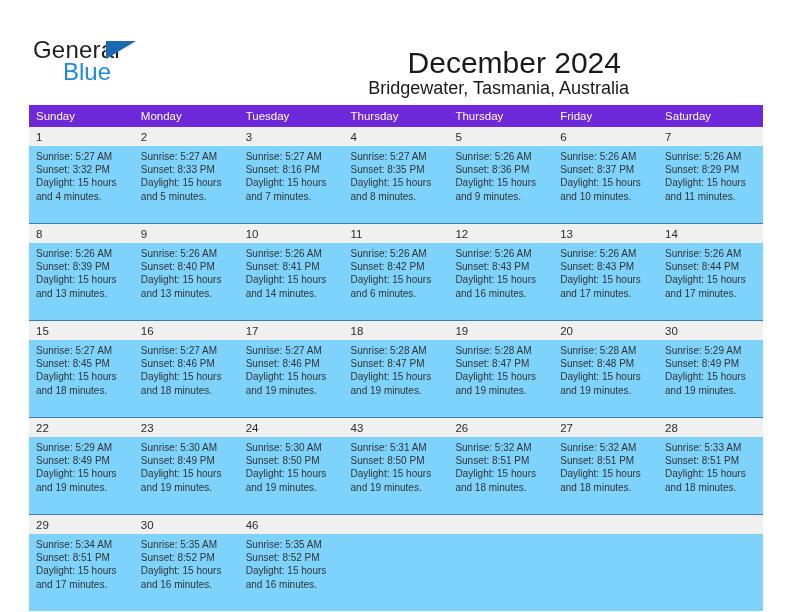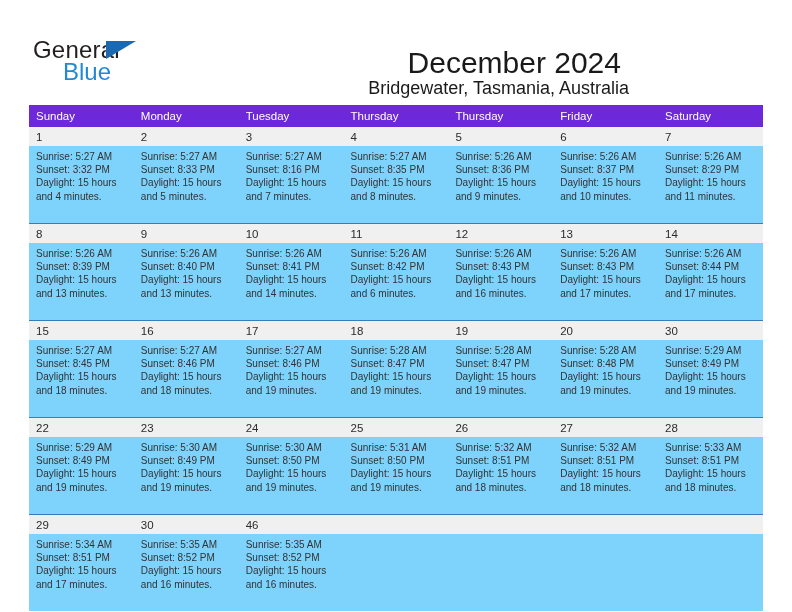--- a/index.html
+++ b/index.html
@@ -335,21 +335,21 @@
             <div class="line">Sunset: 8:49 PM</div>
             <div class="line">Daylight: 15 hours</div>
             <div class="line">and 19 minutes.</div>
           </td>
         </tr>
 
         <tr class="daynum-row">
           <td>22</td>
           <td>23</td>
           <td>24</td>
-          <td>25</td>
+          <td>43</td>
           <td>26</td>
           <td>27</td>
           <td>28</td>
         </tr>
         <tr class="info-row">
           <td>
             <div class="line">Sunrise: 5:29 AM</div>
             <div class="line">Sunset: 8:49 PM</div>
             <div class="line">Daylight: 15 hours</div>
             <div class="line">and 19 minutes.</div>

